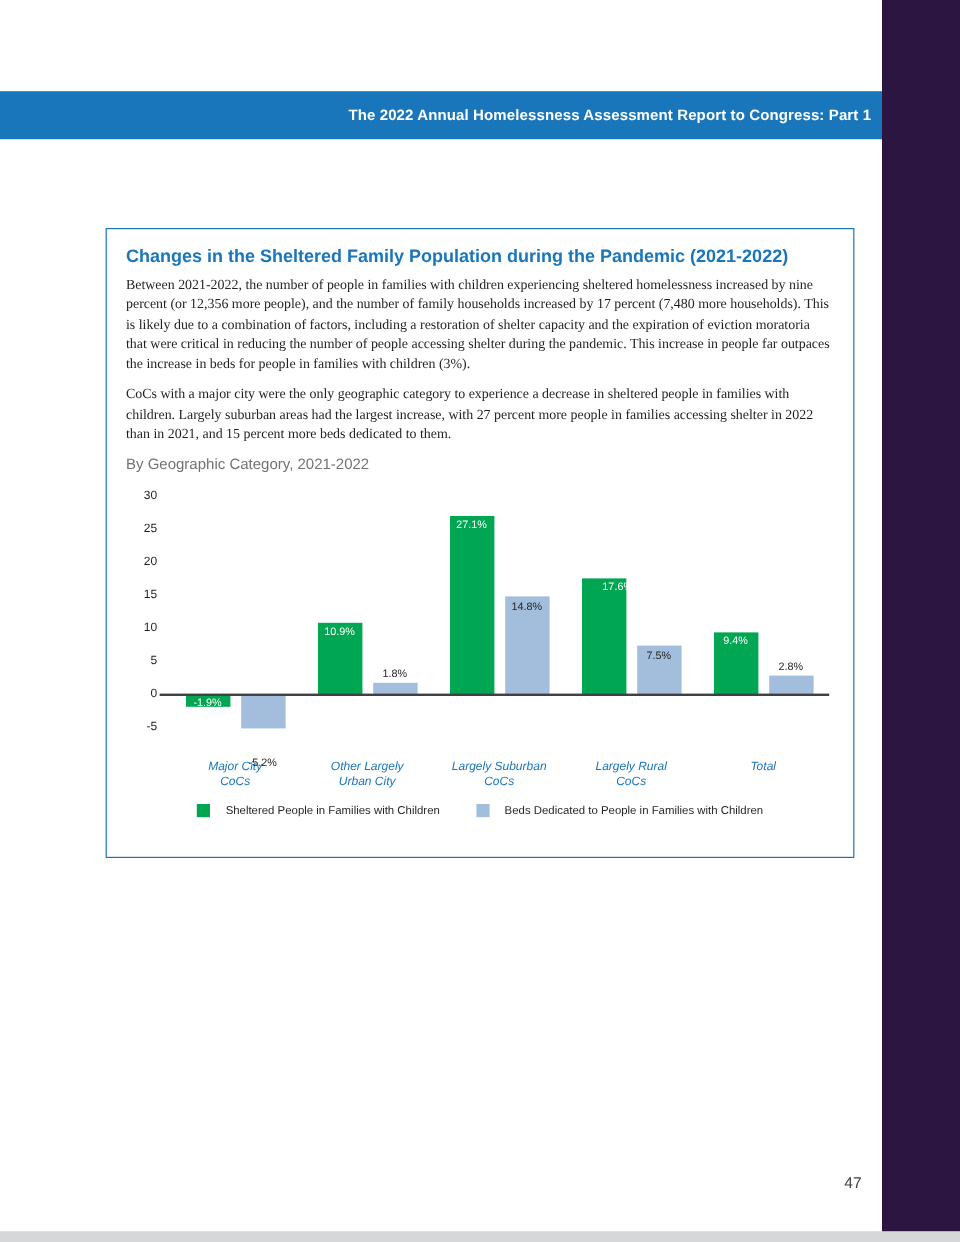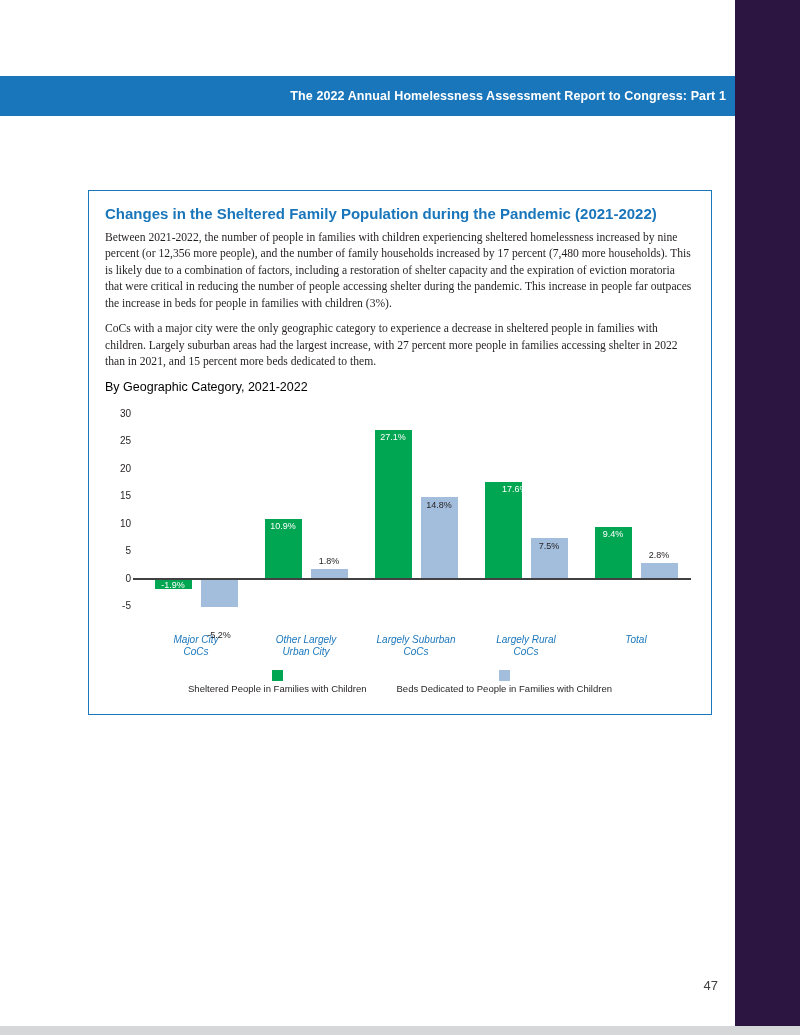--- a/index.html
+++ b/index.html
@@ -22,38 +22,38 @@
     border:1px solid #1a76bb; background:#ffffff; padding:14px 16px 16px 16px;
   }
   .callout-title { color:#1a76bb; font-weight:bold; font-size:15px; margin-bottom:8px; }
   .body-text {
     font-family:"Liberation Serif", serif; font-size:11.6px; line-height:1.42;
     color:#231f20; margin-bottom:9px;
   }
   .exhibit-heading { font-size:13.5px; line-height:1.3; margin-top:3px; }
   .exhibit-label { color:#1a76bb; margin-right:4px; }
   .exhibit-title { color:#1a76bb; font-weight:bold; }
-  .exhibit-subtitle { color:#000000; font-size:12.5px; margin-top:3px; margin-bottom:12px; }
+  .exhibit-subtitle { color:#737373; font-size:12.5px; margin-top:3px; margin-bottom:12px; }
 
   .chart { position:relative; width:100%; height:292px; margin-top:4px; }
   .yaxis { position:absolute; left:0; top:0; width:30px; height:220px; }
   .ytick { position:absolute; left:0; width:26px; text-align:right; font-size:10px; color:#231f20; }
   .plot { position:absolute; left:36px; right:4px; top:0; height:220px; }
   .zeroline { position:absolute; left:-8px; width:calc(100% + 8px); height:1.5px; background:#414042; z-index:3; }
   .bar { position:absolute; z-index:1; }
   .bar-label {
     position:absolute; z-index:4; font-size:9px; line-height:10px; text-align:center;
     font-family:"Liberation Sans", sans-serif; white-space:nowrap;
   }
   .lab-white { color:#ffffff; }
   .lab-dark { color:#231f20; }
   .xaxis { position:absolute; left:36px; right:4px; top:228px; height:28px; }
   .xcat { position:absolute; top:0; text-align:center; color:#1a76bb; font-size:10px; line-height:12px;font-style:italic; }
   .legend { position:absolute; left:0; right:0; top:264px; display:flex; justify-content:center; align-items:center; gap:30px; }
-  .legend-item { display:flex; align-items:center; gap:2px;flex-direction:column; }
+  .legend-item { display:flex; align-items:center; gap:13px; }
   .swatch { width:11px; height:11px; display:inline-block; }
   .legend-label { font-size:9.5px; color:#231f20; }
 
   .page-number { position:absolute; left:688px; top:978px; width:30px; text-align:right; font-size:13px; color:#414042; }
 </style>
 </head>
 <body>
 
 <div class="purple-band"></div>
 

